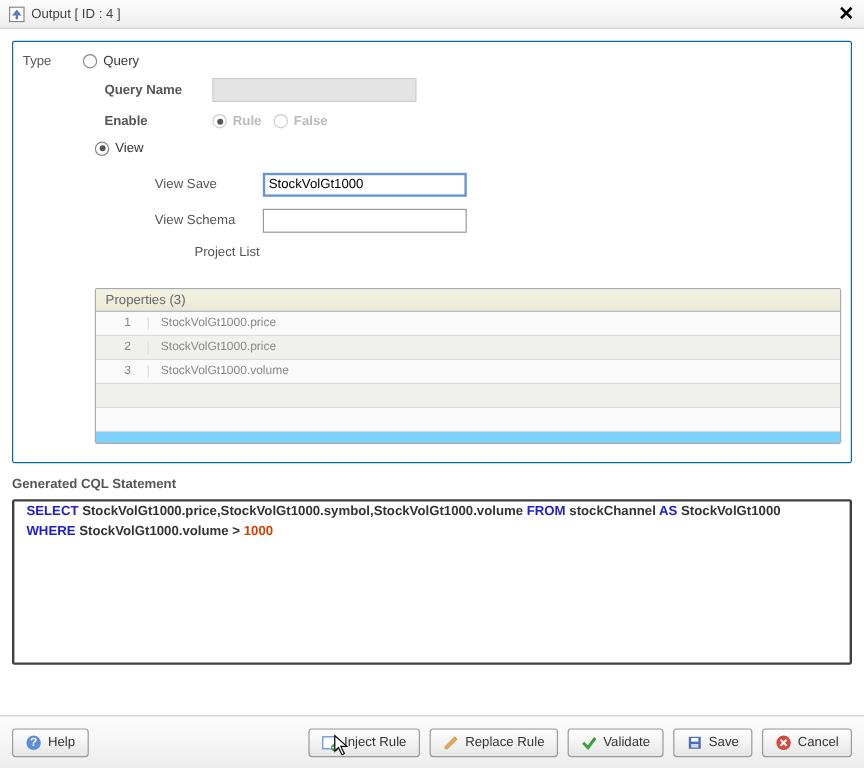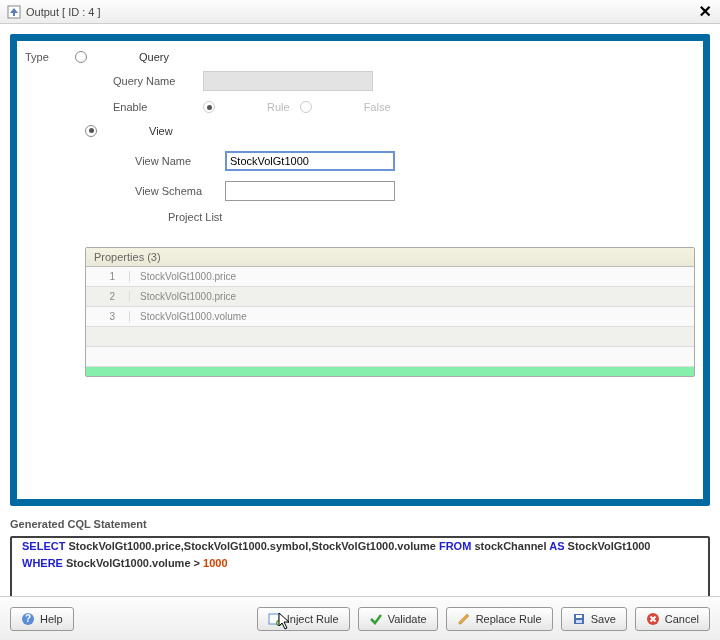--- a/index.html
+++ b/index.html
@@ -4,42 +4,42 @@
 <style>
 * { box-sizing: border-box; margin: 0; padding: 0; }
 body { font-family: Arial, Helvetica, sans-serif; font-size: 11px; color: #333; background: #fff; width: 720px; height: 640px; position: relative; }
 
 .titlebar { height: 24px; border-bottom: 1px solid #ccc; background: linear-gradient(#fdfdfd, #ededed); display: flex; align-items: center; padding: 0 6px; position: relative; }
 .titlebar .icon { width: 16px; height: 16px; display: inline-flex; align-items: center; justify-content: center; margin-right: 4px; }
 .titlebar .title { font-weight: normal; font-size: 11px; color: #444; }
 .titlebar .close { position: absolute; right: 8px; top: 2px; font-size: 16px; font-weight: bold; cursor: pointer; color: #000; }
 
 .content { position: absolute; top: 24px; left: 0; right: 0; bottom: 44px; padding: 10px; }
-.outer-panel { border: 7px solid #0369a1; border-radius: 2px; padding: 10px 8px 10px 8px; height: 472px; }
+.outer-panel { border: 1px solid #0369a1; border-radius: 2px; padding: 10px 8px 10px 8px; height: 352px; }
 
 .row { display: flex; align-items: center; margin-bottom: 8px; }
 .type-label { width: 50px; color: #555; }
-.radio { display: inline-flex; align-items: center; margin-right: 10px; gap: 47px; }
+.radio { display: inline-flex; align-items: center; margin-right: 10px; }
 .radio .r { width: 12px; height: 12px; border: 1px solid #888; border-radius: 50%; display: inline-flex; align-items: center; justify-content: center; margin-right: 5px; background: #fff; }
 .radio .r.checked::after { content: ""; width: 5px; height: 5px; border-radius: 50%; background: #555; display: block; }
 
-.query-block { margin-left: 88px; }
+.query-block { margin-left: 68px; font-weight: bold; }
 .form-row { display: flex; align-items: center; margin-bottom: 10px; }
 .form-label { width: 90px; color: #555; }
 .input-disabled { width: 170px; height: 20px; background: #e3e3e3; border: 1px solid #cfcfcf; }
 .input-text { width: 170px; height: 20px; border: 1px solid #999; padding: 2px 4px; font-size: 11px; font-family: inherit; }
 .input-text.focused { border: 2px solid #6b94d4; outline: none; padding: 1px 3px; }
 .dim { color: #bbb; }
 .dim .r { border-color: #ccc; }
 
 .view-block { margin-left: 60px; margin-top: 6px; }
 .view-details { margin-left: 50px; margin-top: 14px; }
 
 .project-list-label { margin-left: 2px; margin-bottom: 8px; color: #555; padding-left: 31px; }
-.table-wrap { border: 1px solid #aaa; border-radius: 2px; height: 130px; background: #86efac; margin-top: 24px; }
+.table-wrap { border: 1px solid #aaa; border-radius: 2px; height: 130px; background: #7dd3fc; margin-top: 24px; }
 .table-header { background: linear-gradient(#f4f3e3, #eae9d6); border-bottom: 1px solid #bbb; padding: 3px 8px; color: #666; font-size: 11px; }
 .table-body { }
 .trow { display: flex; align-items: center; border-bottom: 1px solid #ddd; height: 20px; background: #fafafa; }
 .trow:nth-child(even) { background: #f0f0ec; }
 .trow .idx { width: 44px; text-align: right; padding-right: 14px; color: #888; font-size: 10px; border-right: 1px solid #ddd; }
 .trow .val { padding-left: 10px; color: #888; font-size: 10px; }
 
 .generated-panel { margin-top: 12px; color: #555; font-weight: bold; }
 .generated-panel .lbl { margin-bottom: 6px; }
 .cql-box { border: 2px solid #404040; border-radius: 2px; padding: 0 10px; height: 138px; font-size: 11px; line-height: 1.5; }
@@ -101,21 +101,21 @@
     </div>
 
     <div class="view-block">
       <label class="radio">
         <span class="r checked"></span>
         <span>View</span>
       </label>
 
       <div class="view-details">
         <div class="form-row">
-          <span class="form-label">View Name</span>
+          <span class="form-label">View Save</span>
           <input class="input-text focused" value="StockVolGt1000" style="">
         </div>
         <div class="form-row">
           <span class="form-label">View Schema</span>
           <input class="input-text" value="" style="">
         </div>
         <div class="project-list-label">Project List</div>
       </div>
 
       <div class="table-wrap">
@@ -180,32 +180,32 @@
           <rect x="1" y="2" width="10" height="10" fill="#fff" stroke="#5a8dd6"></rect>
           <circle cx="11" cy="11" r="3" fill="#4c9e3c"></circle>
           <path d="M11 9 L11 13 M9 11 L13 11" stroke="#fff" stroke-width="1.2"></path>
         </svg>
       </span>
     <span>Inject Rule</span>
   </button>
   <button class="btn">
     <span class="bicon">
         <svg width="14" height="14" viewBox="0 0 14 14">
+          <path d="M2 12 L4 12 L12 4 L10 2 L2 10 Z" fill="#e0a84a" stroke="#b38230" stroke-width="0.5"></path>
+        </svg>
+      </span>
+    <span>Replace Rule</span>
+  </button>
+  <button class="btn">
+    <span class="bicon">
+        <svg width="14" height="14" viewBox="0 0 14 14">
           <path d="M2 7 L6 11 L12 3" fill="none" stroke="#3c9e3c" stroke-width="2.5"></path>
         </svg>
       </span>
     <span>Validate</span>
-  </button>
-  <button class="btn">
-    <span class="bicon">
-        <svg width="14" height="14" viewBox="0 0 14 14">
-          <path d="M2 12 L4 12 L12 4 L10 2 L2 10 Z" fill="#e0a84a" stroke="#b38230" stroke-width="0.5"></path>
-        </svg>
-      </span>
-    <span>Replace Rule</span>
   </button>
   <button class="btn">
     <span class="bicon">
         <svg width="14" height="14" viewBox="0 0 14 14">
           <rect x="2" y="2" width="10" height="10" fill="#4a6fb5"></rect>
           <rect x="4" y="3" width="6" height="3" fill="#fff"></rect>
           <rect x="4" y="8" width="6" height="3" fill="#cdd9ec"></rect>
         </svg>
       </span>
     <span>Save</span>

